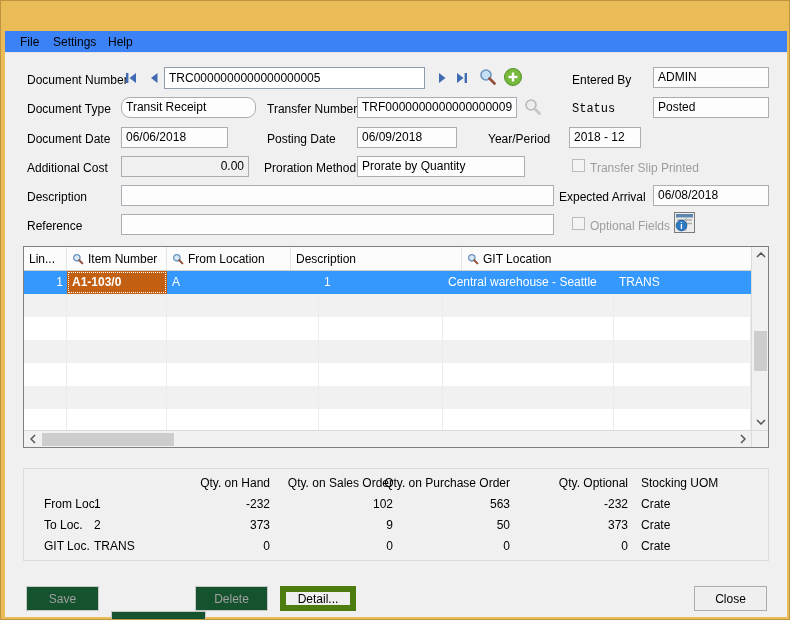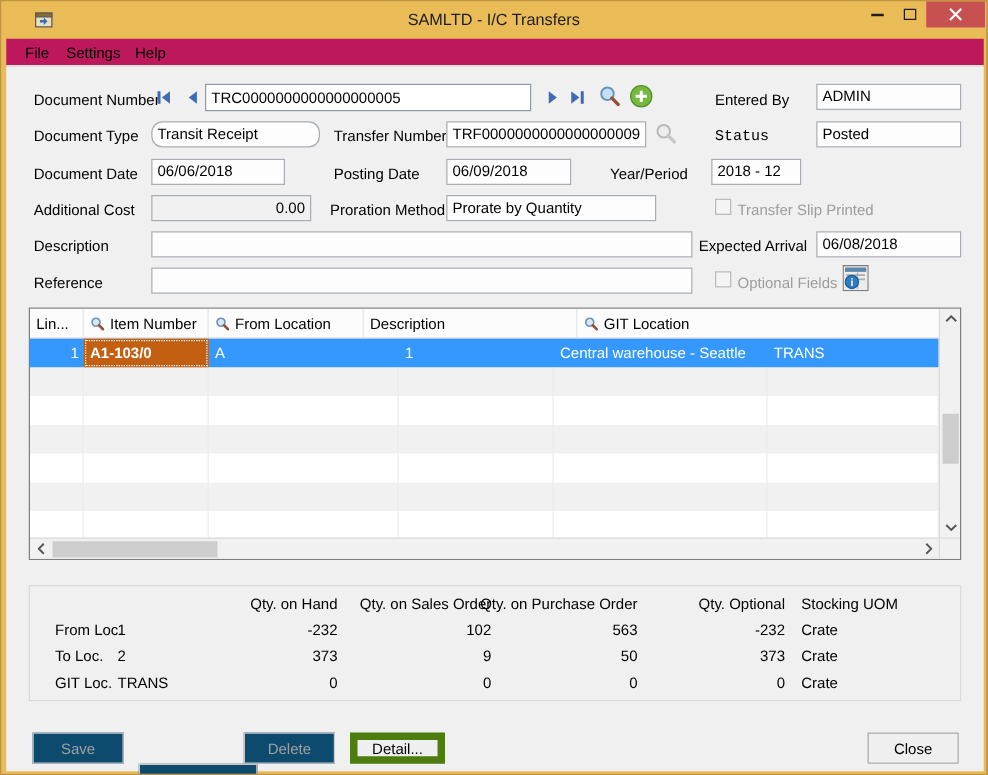--- a/index.html
+++ b/index.html
@@ -15,21 +15,21 @@
   .titlebar{position:absolute;left:0;top:0;width:100%;height:30px;}
   .title{position:absolute;left:0;right:0;top:7px;text-align:center;font-size:13px;color:#1d1d1d;}
   .appicon{position:absolute;left:26px;top:7px;width:16px;height:16px;}
   .wc{position:absolute;top:0;height:21px;display:flex;align-items:center;justify-content:center;cursor:default;}
   .wc-min{left:688px;width:26px;}
   .wc-max{left:714px;width:26px;}
   .wc-close{left:740px;width:47px;background:var(--closeRed,#C75050);}
   .glyph-min{display:block;width:10px;height:2px;background:#1d1d1d;}
   .glyph-max{display:block;width:10px;height:9px;border:1px solid #1d1d1d;background:transparent;}
   
-  .menubar{position:absolute;left:4px;top:30px;width:782px;height:22px;background:#be185d;border-bottom:1px solid #E3E3E3;}
+  .menubar{position:absolute;left:4px;top:30px;width:782px;height:22px;background:#3b82f6;border-bottom:1px solid #E3E3E3;}
   .menu-item{position:absolute;top:4px;color:#000;cursor:default;}
   
   .client{position:absolute;left:4px;top:52px;width:782px;height:564px;background:#F0F0F0;}
   .lbl{position:absolute;white-space:nowrap;color:#000;}
   .lbl.dis{color:#9D9D9D;}
   .fld{position:absolute;height:21px;background:#FDFDFD;border:1px solid #A9AEB5;padding:2px 4px;white-space:nowrap;overflow:hidden;color:#000;}
   .fld.gray{background:#F0F0F0;}
   .fld.num{text-align:right;}
   input.fld{font-family:"Liberation Sans",sans-serif;font-size:12px;outline:none;}
   .icon-btn{position:absolute;cursor:pointer;line-height:0;}
@@ -53,48 +53,28 @@
   .corner{position:absolute;left:727px;top:183px;width:17px;height:17px;background:#F1F1F1;border-left:1px solid #DADADA;border-top:1px solid #DADADA;}
   .sarrow{position:absolute;width:17px;height:16px;display:flex;align-items:center;justify-content:center;}
   .thumb-v{position:absolute;left:2px;width:13px;background:#CDCDCD;}
   .thumb-h{position:absolute;top:2px;height:13px;background:#CDCDCD;}
   
   .summary{position:absolute;left:22px;top:467px;width:746px;height:93px;background:#F0F0F0;border:1px solid #DBDBDB;}
   .s{position:absolute;white-space:nowrap;}
   .sr{text-align:right;}
   
   .btn{position:absolute;height:25px;background:#EFEFEF;border:1px solid #ACACAC;font-family:"Liberation Sans",sans-serif;font-size:12px;color:#000;padding:0;}
-  .btn.dis{color:#A0A0A0;border-color:#C8C8C8;background:#0c4a6e;}
+  .btn.dis{color:#A0A0A0;border-color:#C8C8C8;background:#14532d;}
   .btn.def{border:6px solid #4d7c0f;}
 </style>
 </head>
 <body>
 
 <div class="window">
 
-  <div class="titlebar">
-    <svg class="appicon" viewBox="0 0 16 16">
-      <rect x="1.5" y="2.5" width="13" height="11" fill="#E9DFC2" stroke="#5A5A5A"></rect>
-      <rect x="1.5" y="2.5" width="13" height="3" fill="#8A6D2F" stroke="#5A5A5A"></rect>
-      <path d="M5 9 L8 6 L8 8 L11 8 L11 10 L8 10 L8 12 Z" fill="#3F6BB4" transform="rotate(180 8 9)"></path>
-    </svg>
-    <div class="title">SAMLTD - I/C Transfers</div>
-    <div class="wc wc-min">
-        <span class="glyph-min"></span>
-      </div>
-    <div class="wc wc-max">
-        <span class="glyph-max"></span>
-      </div>
-    <div class="wc wc-close">
-      <svg width="11" height="11" viewBox="0 0 11 11">
-        <line x1="1" y1="1" x2="10" y2="10" stroke="#FFF" stroke-width="1.8"></line>
-        <line x1="10" y1="1" x2="1" y2="10" stroke="#FFF" stroke-width="1.8"></line>
-      </svg>
-    </div>
-  </div>
 
   <div class="menubar">
     <span class="menu-item" style="left:15px;">File</span>
     <span class="menu-item" style="left:48px;">Settings</span>
     <span class="menu-item" style="left:103px;">Help</span>
   </div>
 
   <div class="client"></div>
 
   <span class="lbl" style="left:26px;top:72px;">Document Number</span>

